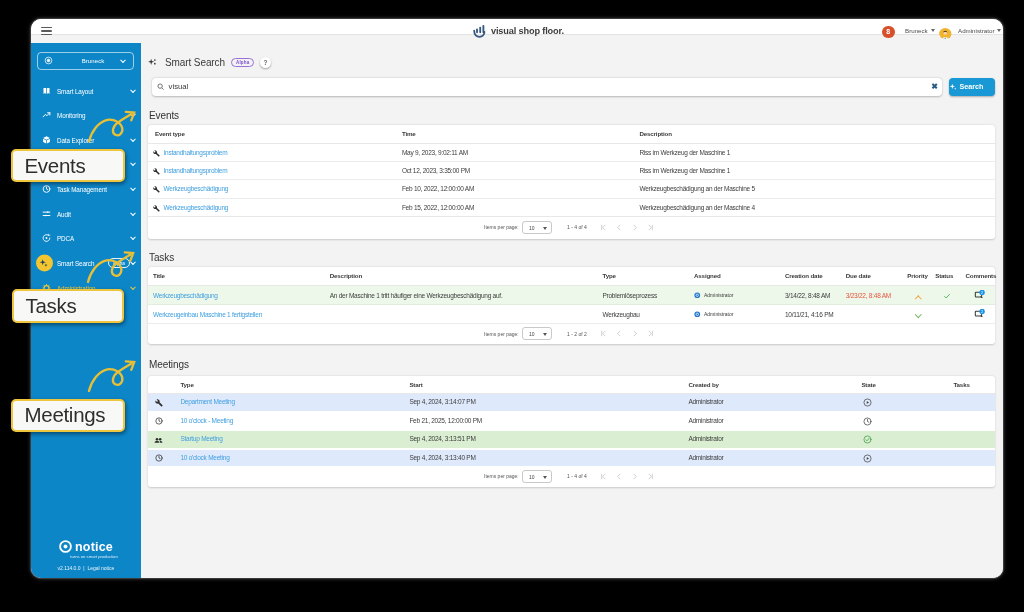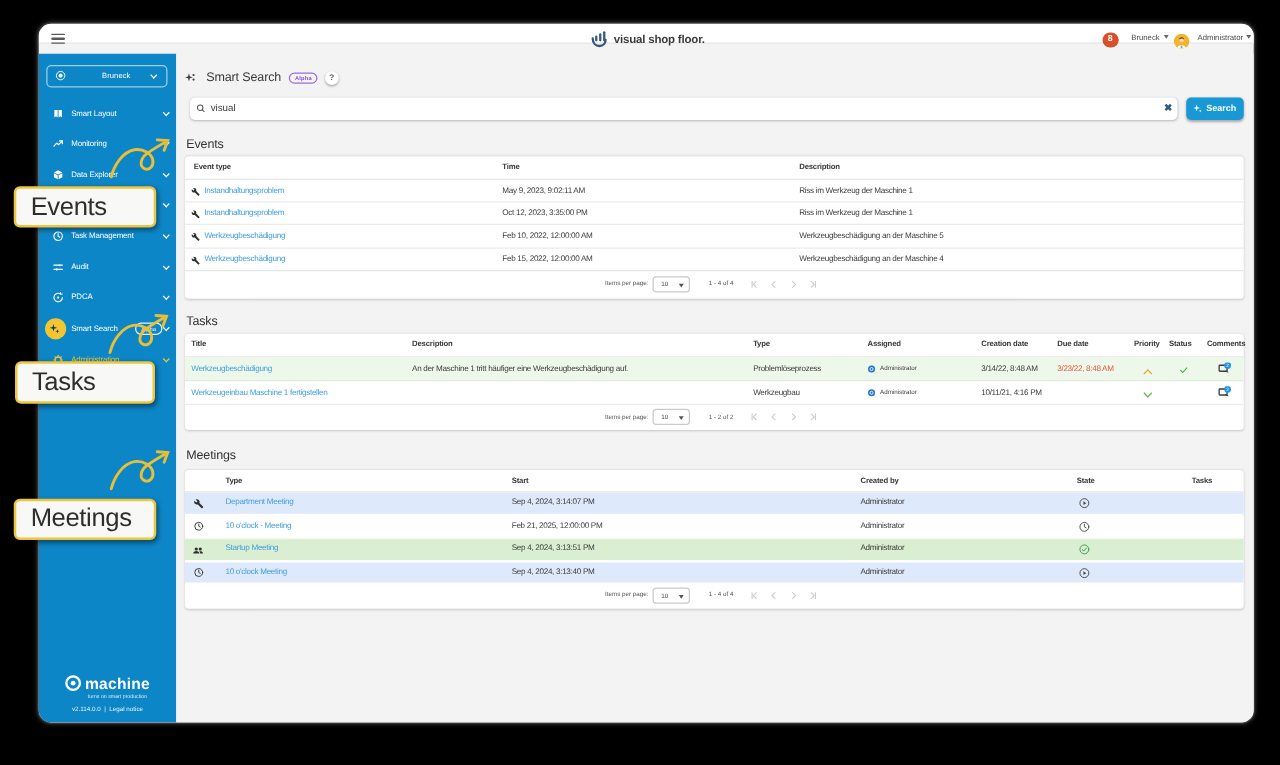--- a/index.html
+++ b/index.html
@@ -33,21 +33,21 @@
 .solu .ver { font-size:5px; color:rgba(255,255,255,.9); margin-top:6.5px; }
 
 .main { position:absolute; left:110px; top:24px; right:0; bottom:0; background:#f3f3f3; }
 .title-row { position:absolute; left:7px; top:8px; height:22px; display:flex; align-items:center; }
 .h1 { font-size:10px; font-weight:500; color:#3a3a3a; letter-spacing:-.1px; margin-left:9px; }
 .alpha { border:1px solid #9a6fd8; border-radius:6px; color:#7b4fd0; font-size:4.5px; font-weight:bold; padding:1px 4px; margin-left:6px; letter-spacing:.2px; }
 .qmark { width:11px; height:11px; border-radius:50%; background:#fff; box-shadow:0 1px 2px rgba(0,0,0,.35); color:#666; font-size:6.5px; font-weight:bold; text-align:center; line-height:11px; margin-left:5.5px; }
 .search-input { position:absolute; left:10.5px; top:34.5px; width:790px; height:18px; background:#fff; border-radius:4px; box-shadow:0 .5px 2px rgba(0,0,0,.25); }
 .search-input .q { position:absolute; left:17px; top:0; line-height:18px; font-size:7.8px; color:#3c3c3c; }
 .clearx { position:absolute; right:3.5px; top:0; line-height:18px; font-size:8px; color:#2b5d84; font-weight:bold; }
-.search-btn { position:absolute; left:807.5px; top:34.5px; width:46px; height:18px; background:#1899d6; border-radius:4px; box-shadow:0 1px 2px rgba(0,0,0,.3); display:flex; align-items:center; justify-content:center; color:#fff; font-size:7.2px; font-weight:600; }
+.search-btn { position:absolute; left:807.5px; top:34.5px; width:46px; height:18px; background:#1899d6; border-radius:4px; box-shadow:0 1px 2px rgba(0,0,0,.3); display:flex; align-items:center; color:#fff; font-size:7.2px; font-weight:600; }
 .sec-title { position:absolute; left:8px; font-size:10px; font-weight:500; color:#333; letter-spacing:-.1px; line-height:12px; }
 .card { position:absolute; left:7px; width:847px; background:#fff; border-radius:3px; box-shadow:0 .5px 2px rgba(0,0,0,.18); }
 .thead { position:relative; height:18.5px; border-bottom:1px solid #e8e8e8; }
 .th { position:absolute; top:0; line-height:18.5px; font-size:6.2px; font-weight:bold; color:#3a3a3a; white-space:nowrap; letter-spacing:-.15px; }
 .trow { position:relative; height:18.4px; border-bottom:1px solid #ececec; }
 .td { position:absolute; top:0; line-height:18.4px; font-size:6.5px; color:#3c3c3c; white-space:nowrap; letter-spacing:-.25px; }
 .link { color:#41a0e0; }
 .pag { position:relative; height:21px; font-size:5px; color:#555; }
 .pag span { position:absolute; line-height:21px; }
 .pag .selbox { position:absolute; left:374px; top:4px; width:30px; height:13px; border:1px solid #c9c9c9; border-radius:3px; line-height:12px; padding-left:6px; color:#444; }
@@ -188,21 +188,21 @@
         </svg>
       <span class="tx" style="color:#e9c63d;">Administration</span>
         <div class="chev" style="border-color:#e9c63d;"></div>
     </div>
     <div class="solu">
       <div class="row1">
         <svg width="13" height="13" viewBox="0 0 24 24">
           <circle cx="12" cy="12" r="10" fill="none" stroke="#fff" stroke-width="3.4"></circle>
           <circle cx="12" cy="12" r="3.6" fill="#fff"></circle>
         </svg>
-        <span class="name">machine</span>
+        <span class="name">notice</span>
       </div>
       <div class="tag">turns on smart production</div>
       <div class="ver">v2.114.0.0&nbsp;&nbsp;|&nbsp;&nbsp;Legal notice</div>
     </div>
   </div>
   <div class="main">
     <div class="title-row">
       <svg width="8" height="8" viewBox="0 0 24 24" fill="#3a3a3a">
           <path d="M9.5 2 l2.2 7.3 L19 11.5 l-7.3 2.2 L9.5 21 l-2.2-7.3 L0 11.5 l7.3-2.2z"></path>
           <circle cx="20.5" cy="6" r="2.6"></circle>

